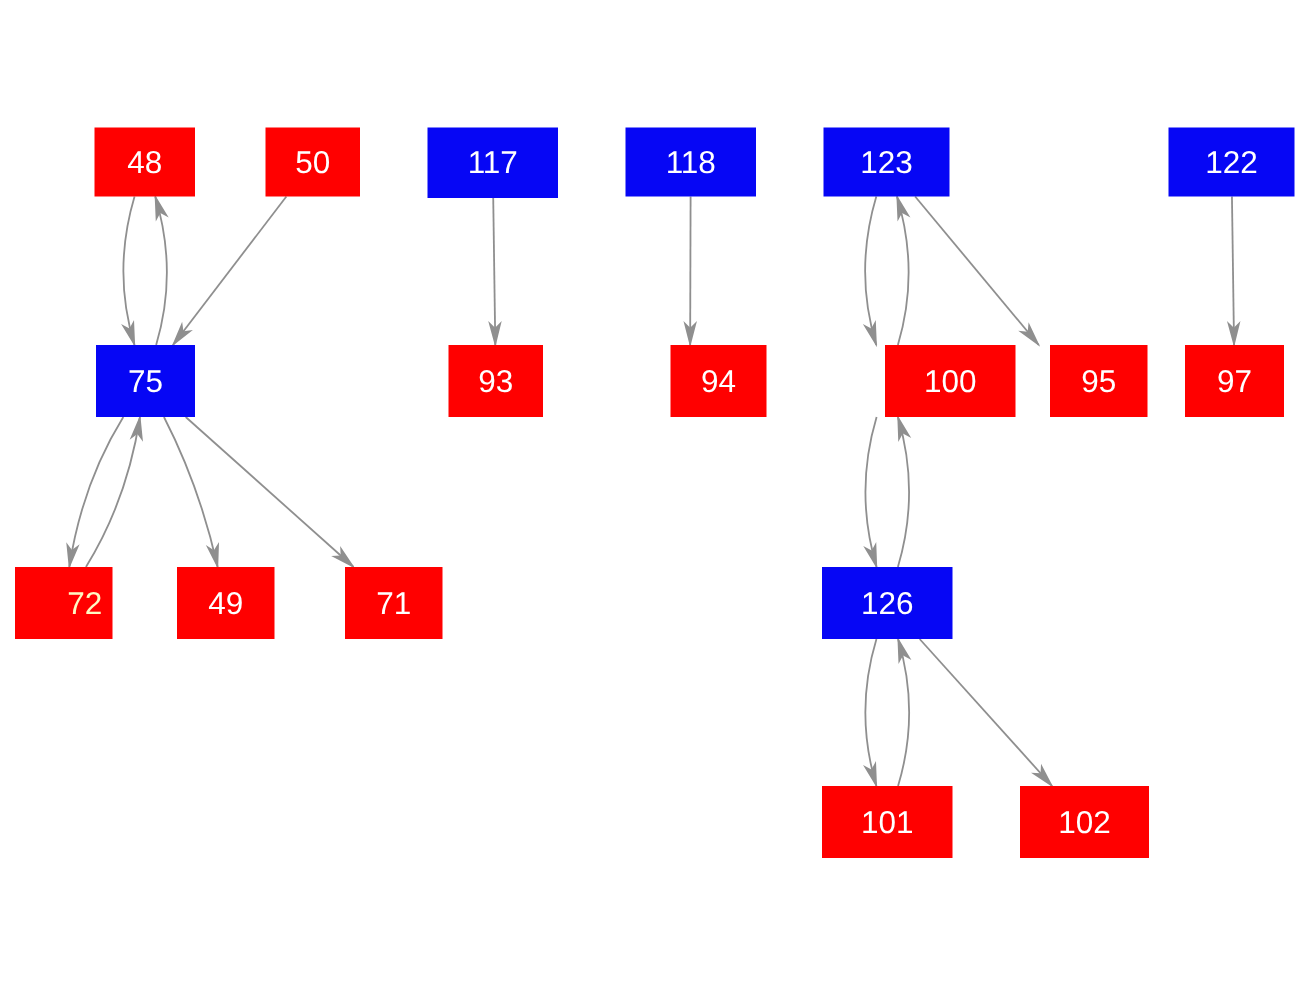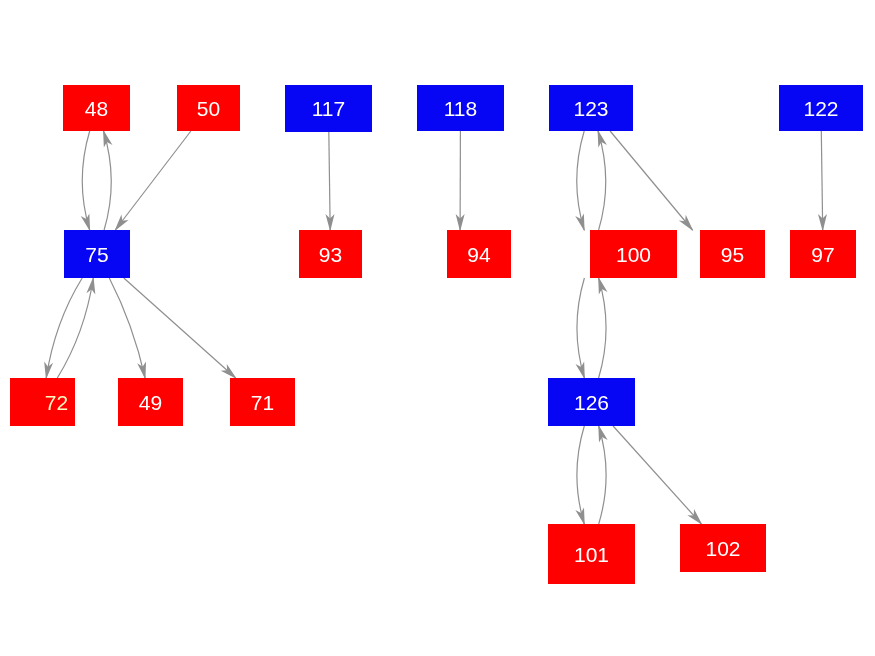--- a/index.html
+++ b/index.html
@@ -81,16 +81,16 @@
       <div class="node" style="left: 64px; top: 230px; width: 66px; height: 48px; background: rgb(6, 6, 245); color: rgb(255, 255, 255);">75</div>
       <div class="node" style="left: 299px; top: 230px; width: 63px; height: 48px; background: rgb(255, 0, 0); color: rgb(255, 255, 255); text-align: center;">93</div>
       <div class="node" style="left: 428px; top: 230px; width: 64px; height: 48px; background: rgb(255, 0, 0); color: rgb(255, 255, 255); margin-left: 19px;">94</div>
       <div class="node" style="left: 548px; top: 230px; width: 87px; height: 48px; background: rgb(255, 0, 0); color: rgb(255, 255, 255); margin-left: 42px;">100</div>
       <div class="node" style="left: 700px; top: 230px; width: 65px; height: 48px; background: rgb(255, 0, 0); color: rgb(255, 255, 255);">95</div>
       <div class="node" style="left: 790px; top: 230px; width: 66px; height: 48px; background: rgb(255, 0, 0); color: rgb(255, 255, 255);">97</div>
       <div class="node" style="left: 10px; top: 378px; width: 65px; height: 48px; background: rgb(255, 0, 0); color: #fef9c3; padding-left: 28px;">72</div>
       <div class="node" style="left: 118px; top: 378px; width: 65px; height: 48px; background: rgb(255, 0, 0); color: rgb(255, 255, 255);">49</div>
       <div class="node" style="left: 230px; top: 378px; width: 65px; height: 48px; background: rgb(255, 0, 0); color: rgb(255, 255, 255);">71</div>
       <div class="node" style="left: 548px; top: 378px; width: 87px; height: 48px; background: rgb(6, 6, 245); color: rgb(255, 255, 255);">126</div>
-      <div class="node" style="left: 548px; top: 524px; width: 87px; height: 60px; background: rgb(255, 0, 0); color: rgb(255, 255, 255);">101</div>
+      <div class="node" style="left: 548px; top: 524px; width: 87px; height: 48px; background: rgb(255, 0, 0); color: rgb(255, 255, 255);">101</div>
       <div class="node" style="left: 680px; top: 524px; width: 86px; height: 48px; background: rgb(255, 0, 0); color: rgb(255, 255, 255);">102</div>
     </div>
 </div>
 
 </body></html>

